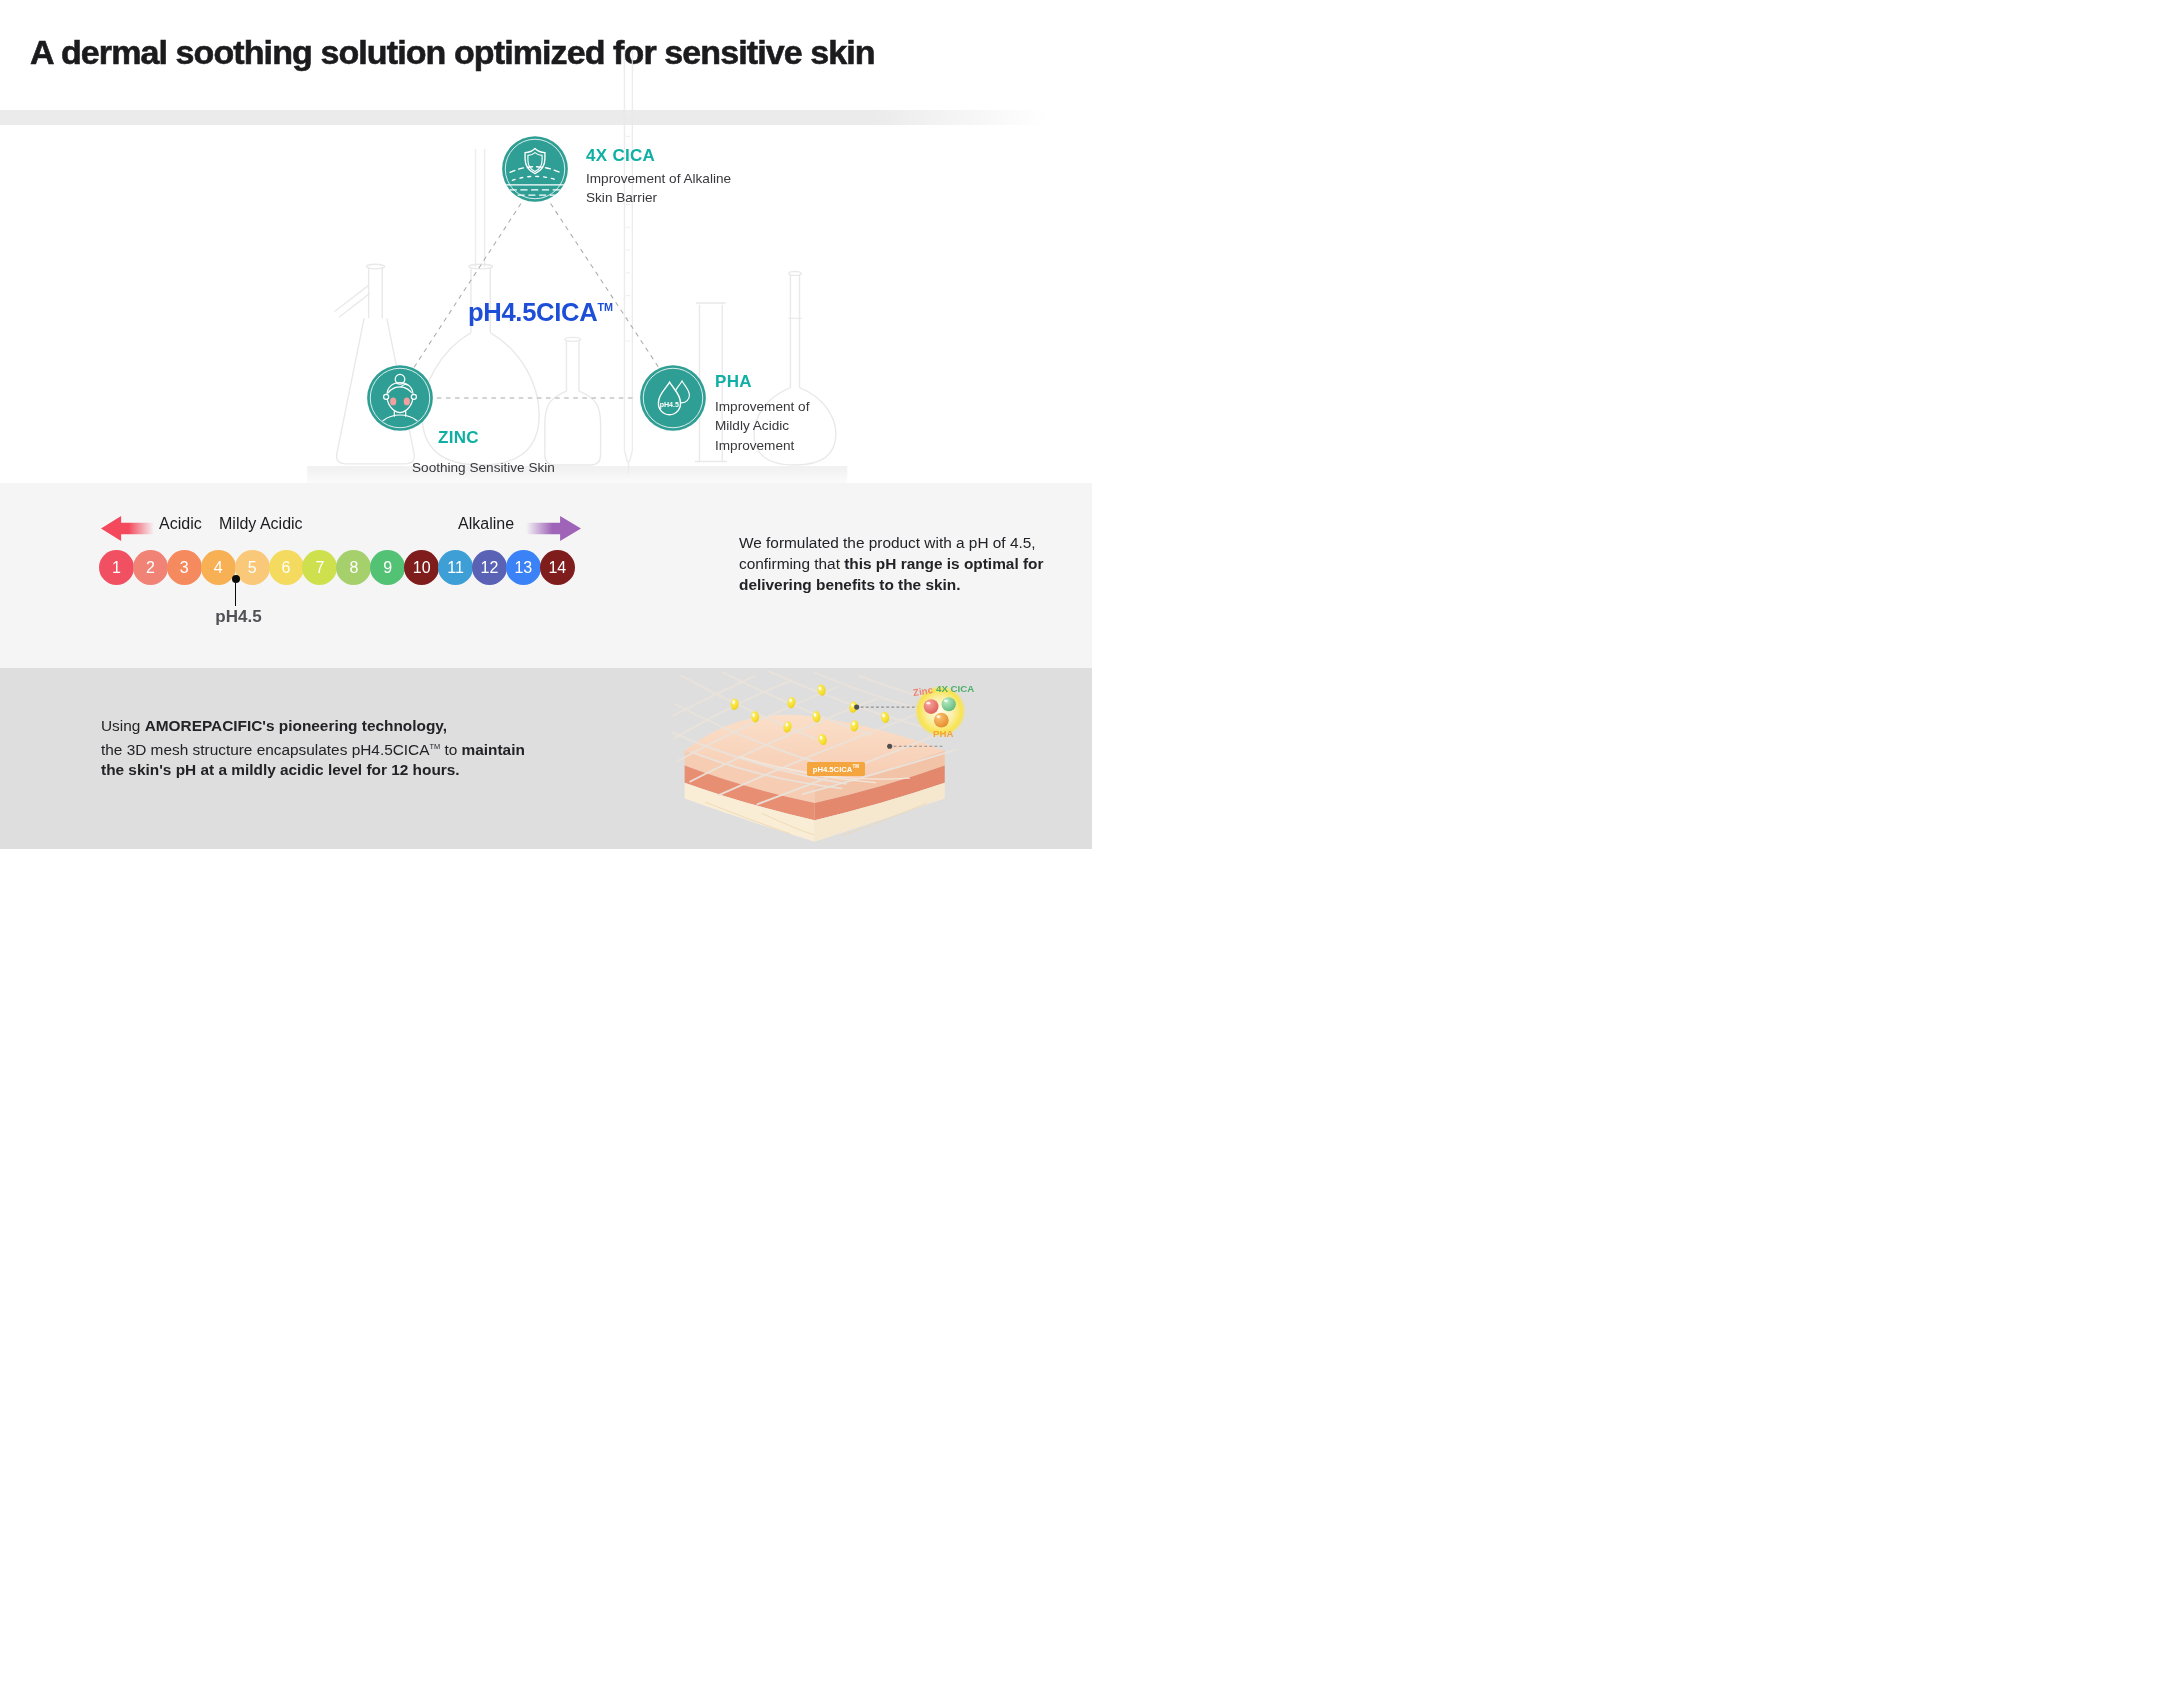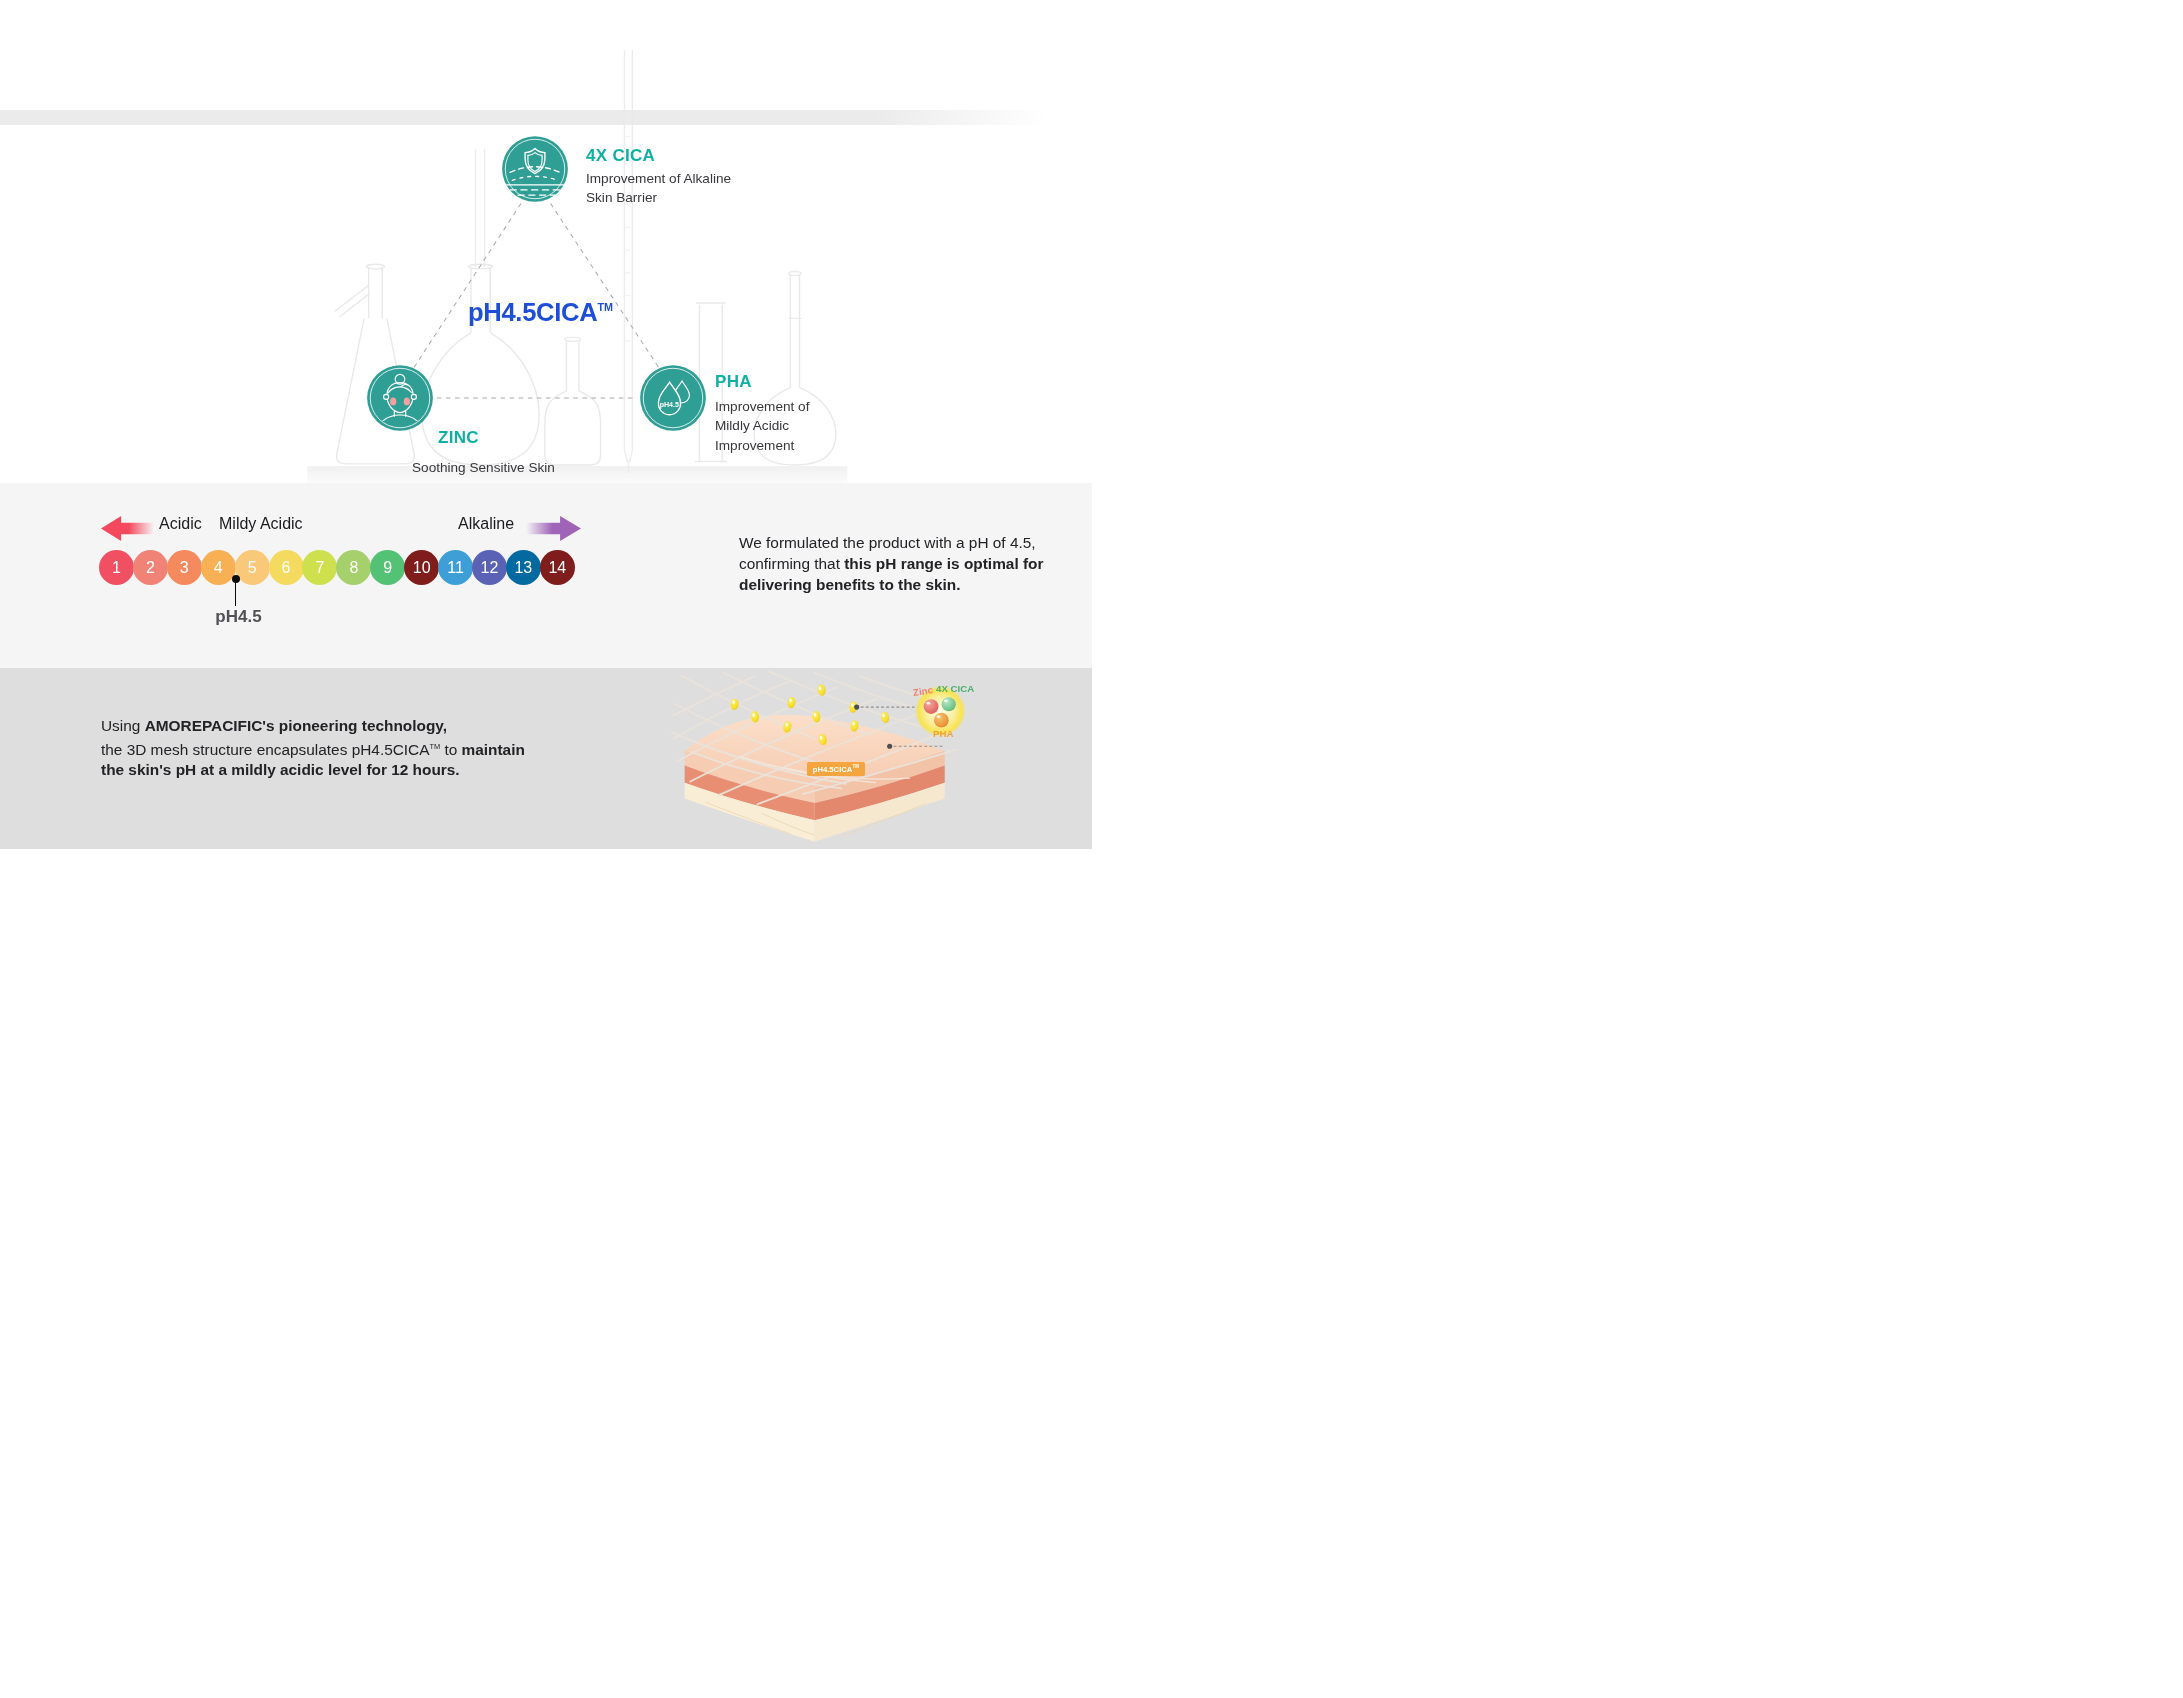--- a/index.html
+++ b/index.html
@@ -44,20 +44,21 @@
   .ill-label{font-size:9.7px;font-weight:700;}
   .badge{left:807px;top:762px;background:#f4a53e;color:#fff;border-radius:1.7px;
      font-size:7.7px;font-weight:700;padding:2.3px 5.7px;}
   .badge sup{font-size:4.5px;}
 </style>
 </head>
 <body>
 
 <div class="page">
 
+  <div class="abs title">A dermal soothing solution optimized for sensitive skin</div>
   <div class="abs strip"></div>
 
   <svg class="abs" style="left:0;top:0;" width="1092" height="490" viewBox="0 0 1920 862">
     <defs>
       <linearGradient id="reflFade" x1="0" y1="0" x2="0" y2="1">
         <stop offset="0" stop-color="#ececec" stop-opacity="0.8"></stop>
         <stop offset="1" stop-color="#ececec" stop-opacity="0"></stop>
       </linearGradient>
     </defs>
     <g stroke="#e6e6e7" stroke-width="2.5" fill="none" opacity="0.85">
@@ -182,21 +183,21 @@
       <div class="ph-circle" style="background: rgb(245, 138, 94);">3</div>
       <div class="ph-circle" style="background: rgb(247, 176, 83);">4</div>
       <div class="ph-circle" style="background: rgb(249, 200, 120);">5</div>
       <div class="ph-circle" style="background: rgb(244, 218, 95);">6</div>
       <div class="ph-circle" style="background: rgb(207, 224, 79);">7</div>
       <div class="ph-circle" style="background: rgb(166, 208, 107);">8</div>
       <div class="ph-circle" style="background: rgb(83, 194, 116);">9</div>
       <div class="ph-circle" style="background: #7f1d1d;">10</div>
       <div class="ph-circle" style="background: rgb(61, 159, 214);">11</div>
       <div class="ph-circle" style="background: rgb(90, 98, 181);">12</div>
-      <div class="ph-circle" style="background: #0369a1;">13</div>
+      <div class="ph-circle" style="background: #3b82f6;">13</div>
       <div class="ph-circle" style="background: #7f1d1d;">14</div>
     </div>
   <div class="abs marker-dot"></div>
   <div class="abs marker-line"></div>
   <div class="abs marker-label">pH4.5</div>
 
   <div class="abs para" style="left:695px;top:532px;width:318px;margin-left:44px;">
     <span>We formulated the product with a pH of 4.5,</span><br>
     <span>confirming that </span><span class="b">this pH range is optimal for</span><br>
     <span class="b">delivering benefits to the skin.</span>

